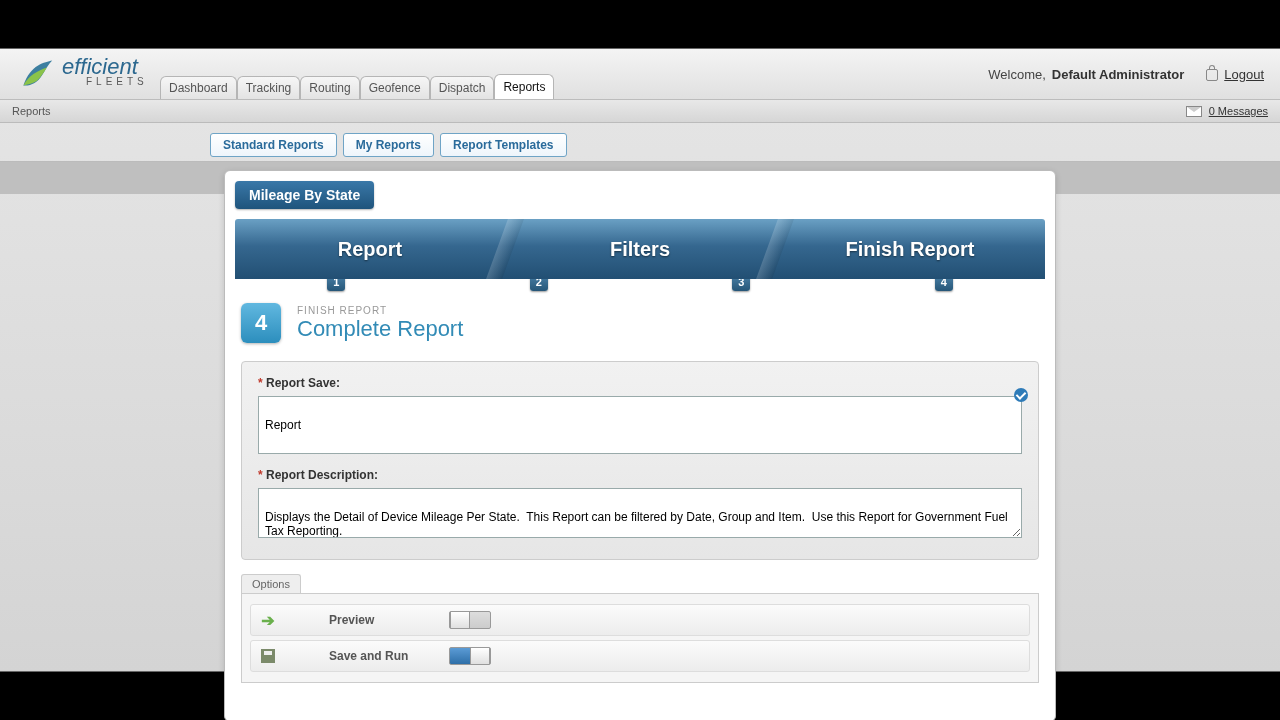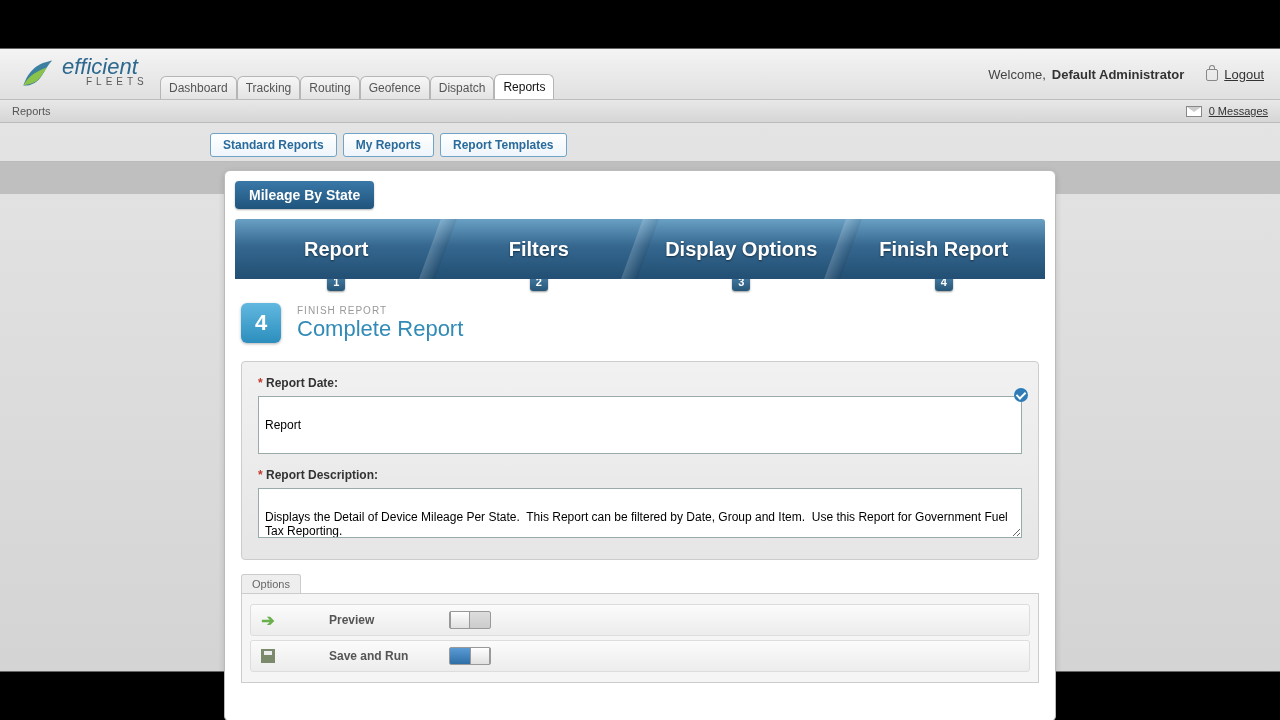--- a/index.html
+++ b/index.html
@@ -138,21 +138,20 @@
 
     <div class="gutter"></div>
 
     <div class="panel">
       <div class="panel-pad">
         <span class="chip">Mileage By State</span>
 
         <div class="wizard" id="wizard">
             <div class="wstep">Report</div>
             <div class="wstep">Filters</div>
-            <div class="wstep">Display Options</div>
             <div class="wstep">Finish Report</div>
           </div>
         <div class="wnums" id="wnums">
             <div class="wnum">
               <div class="wbox">1</div>
             </div>
             <div class="wnum">
               <div class="wbox">2</div>
             </div>
             <div class="wnum">
@@ -167,21 +166,21 @@
           <div class="bignum">4</div>
           <div>
             <div class="eyebrow">FINISH REPORT</div>
             <h2>Complete Report</h2>
           </div>
         </div>
 
         <div class="form">
           <label class="flabel">
             <span class="req">*</span>
-            <span>Report Date:</span>
+            <span>Report Save:</span>
           </label>
           <div class="inputwrap">
             <input class="tin" type="text" value="Report" style="">
             <span class="checkbadge"></span>
           </div>
 
           <label class="flabel">
             <span class="req">*</span>
             <span>Report Description:</span>
           </label>

